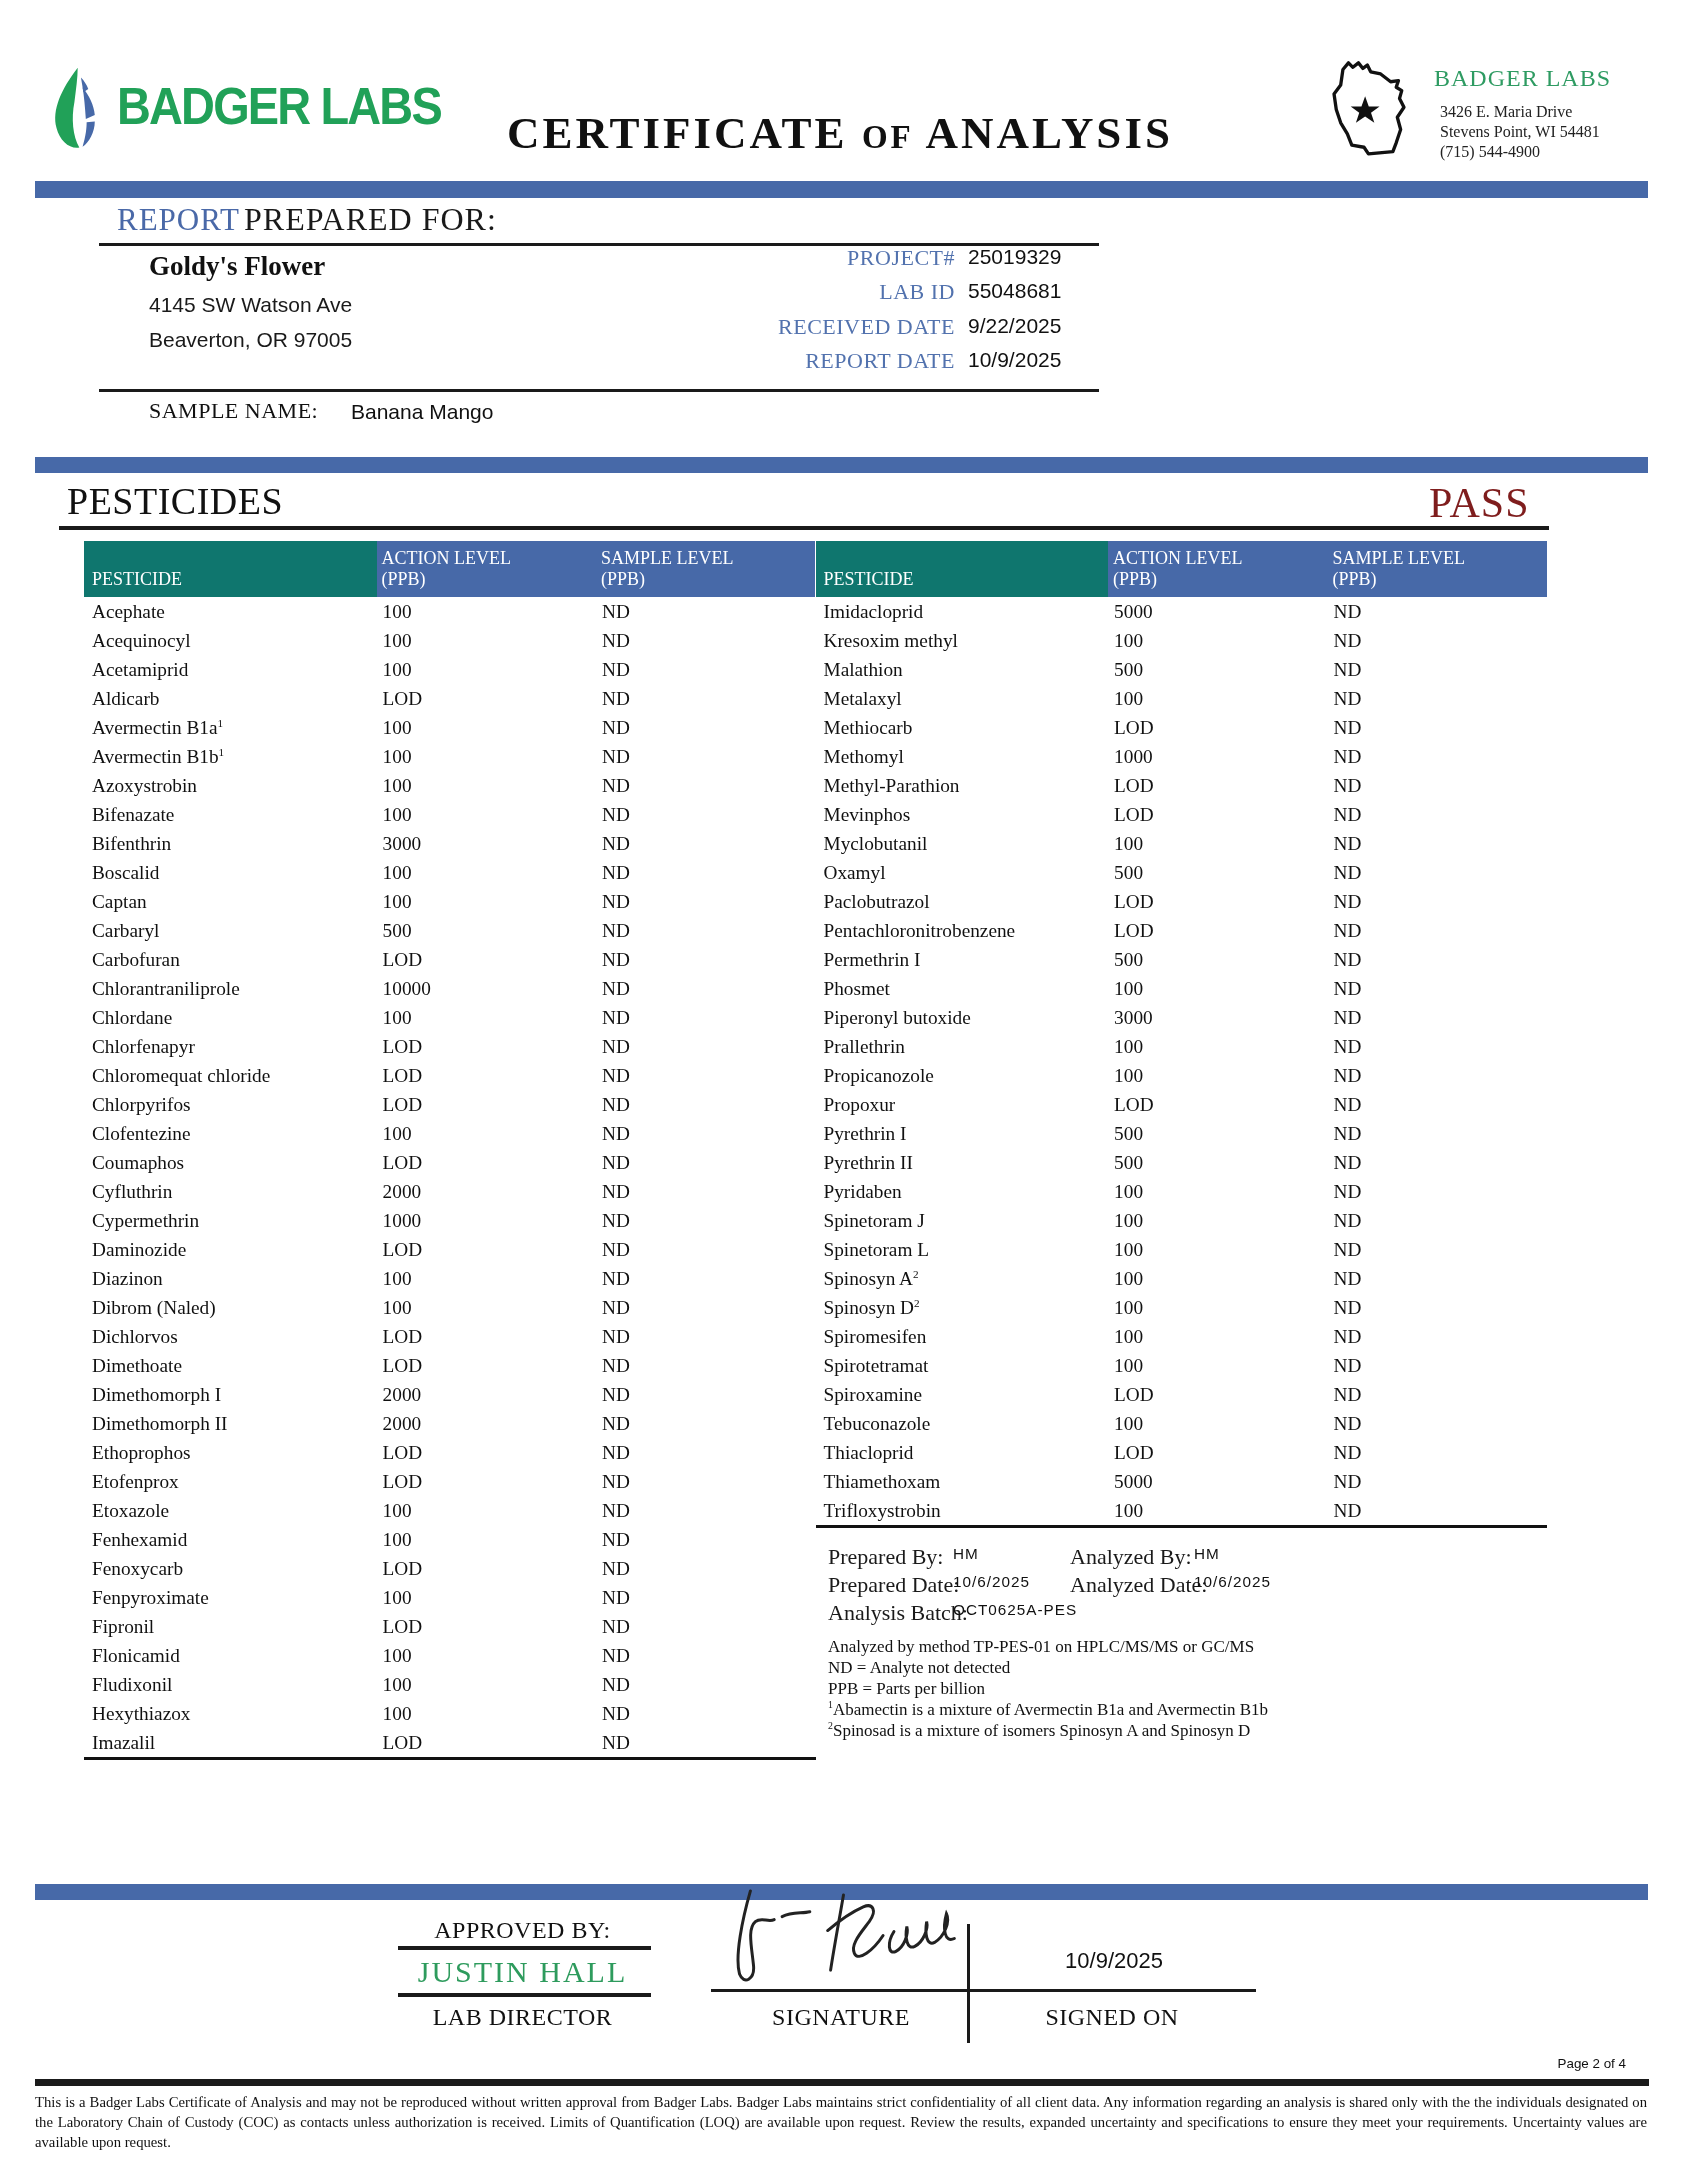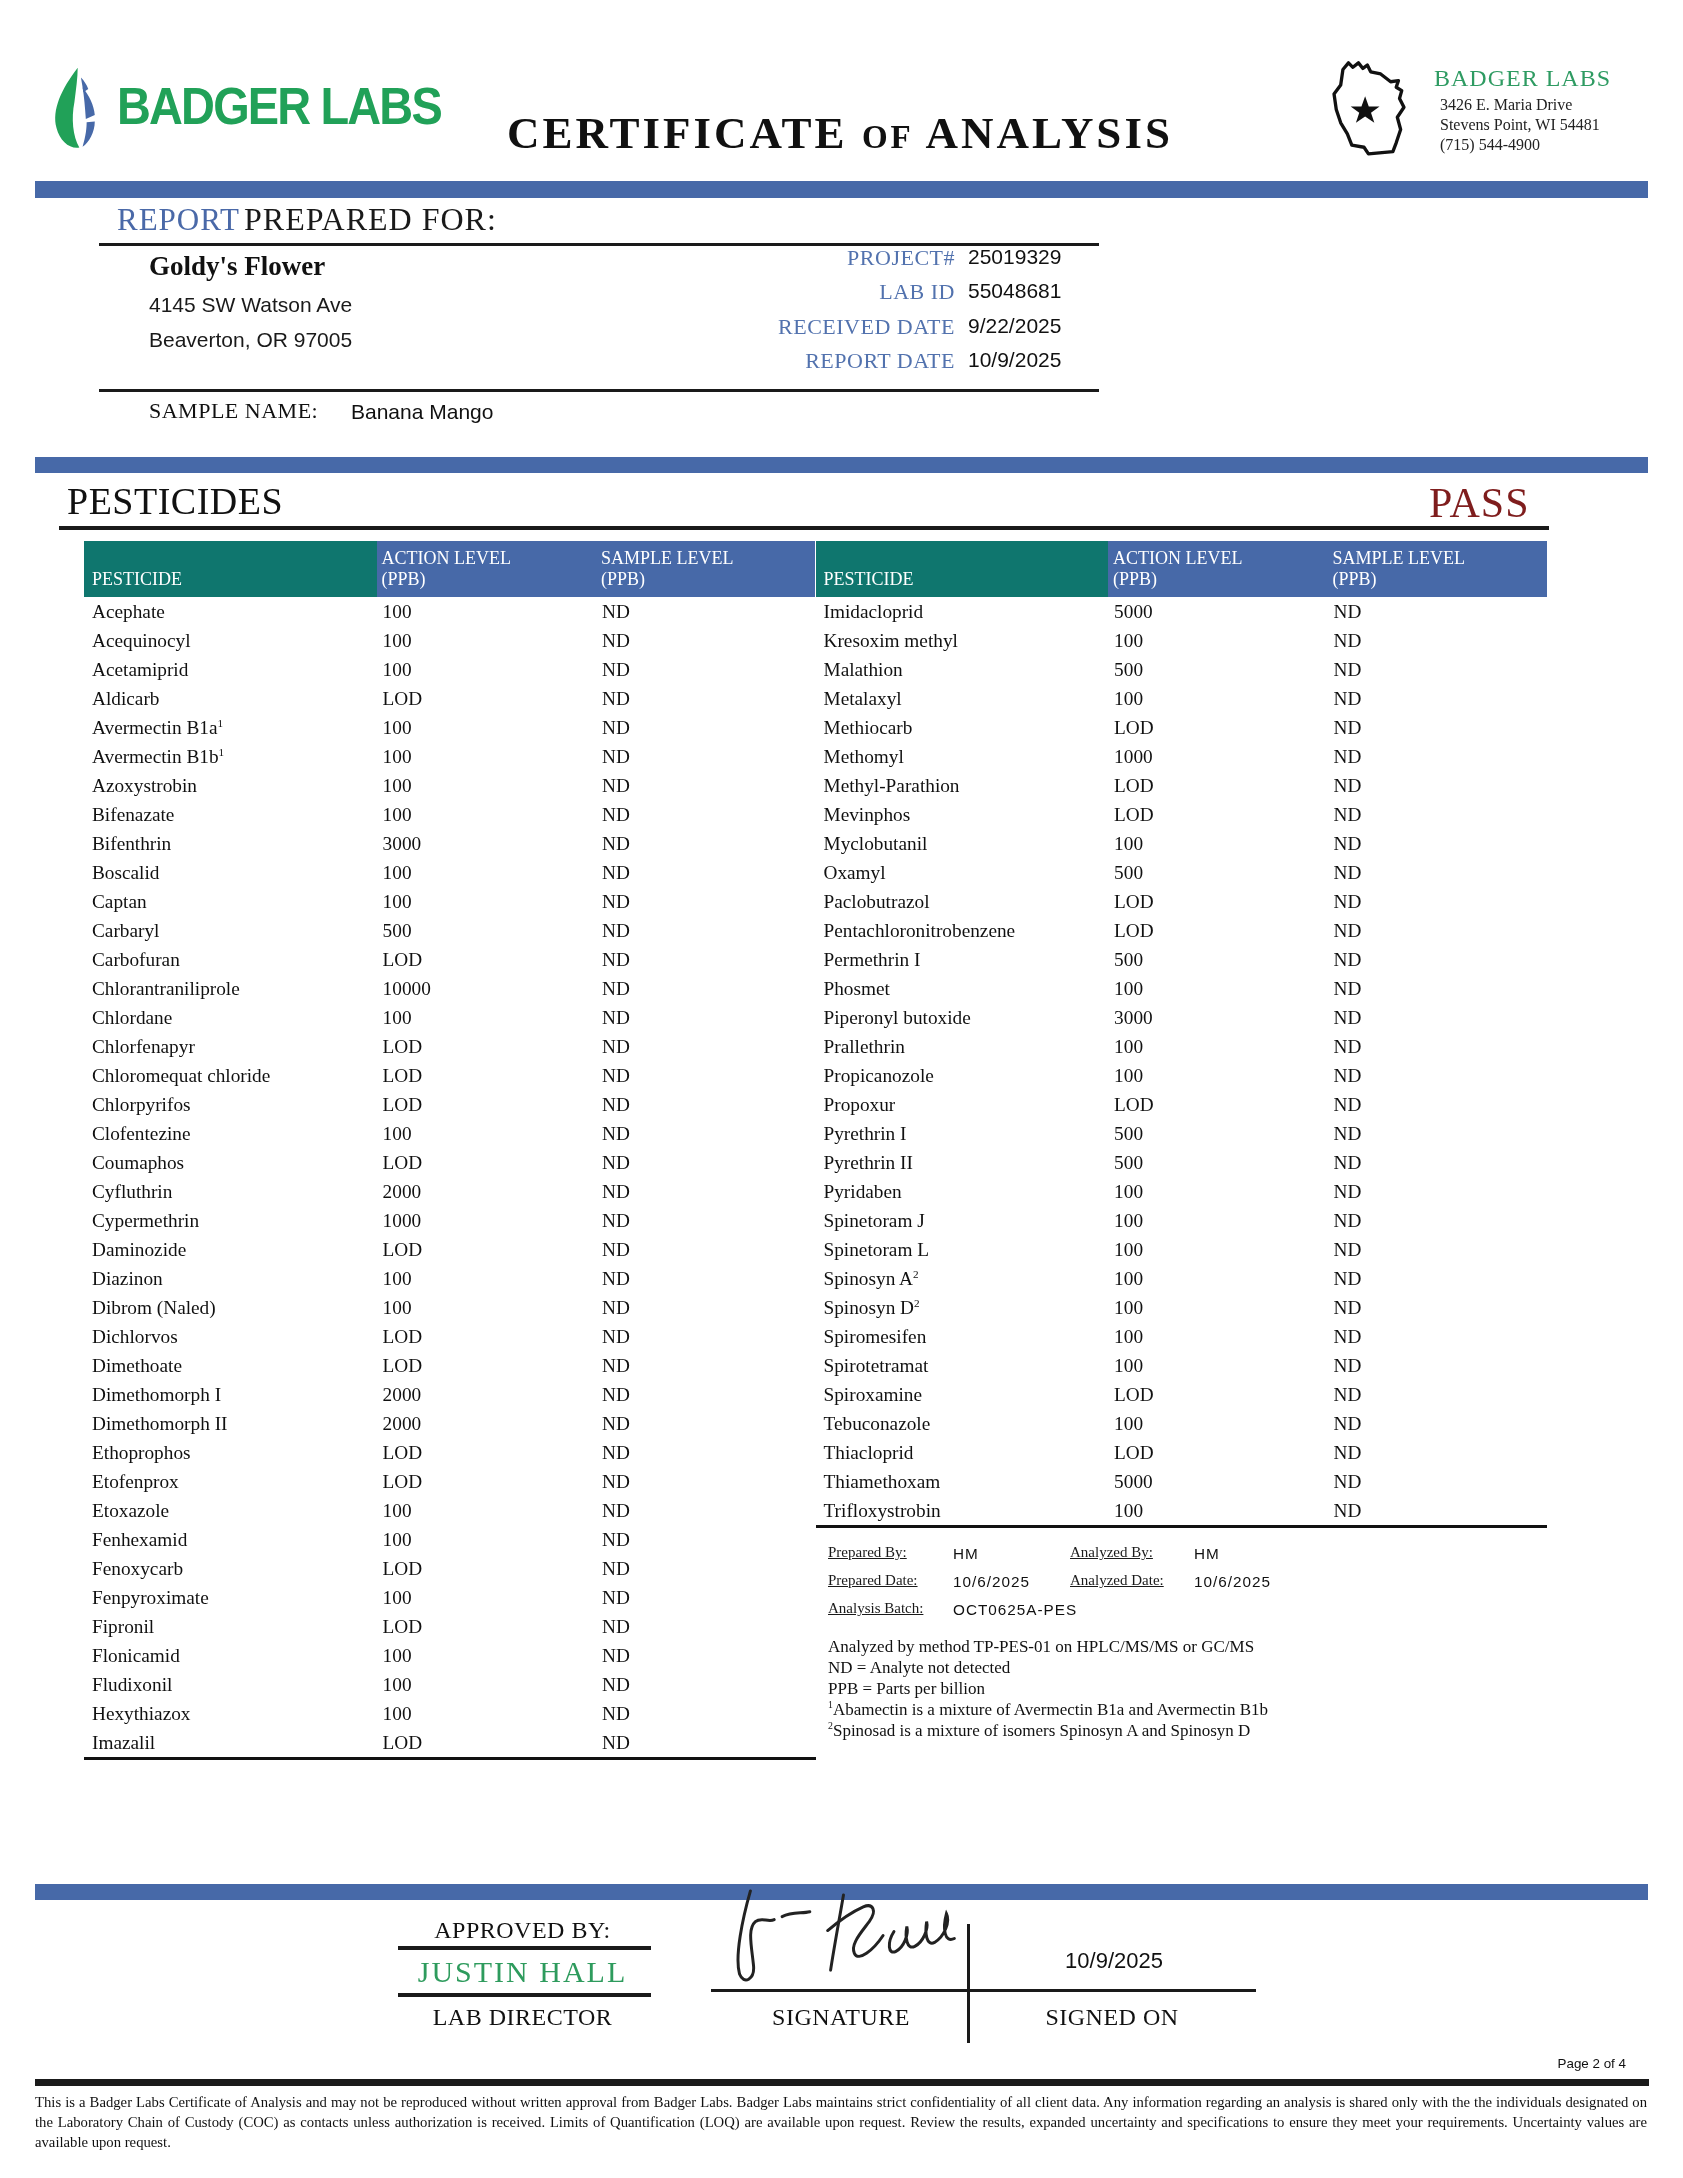--- a/index.html
+++ b/index.html
@@ -41,21 +41,21 @@
           padding:0 0 7px 5px;font-size:18px;line-height:21px;box-sizing:border-box;}
   .tbody{border-bottom:3px solid #111;}
   .trow{display:flex;height:29px;align-items:center;font-size:19.3px;}
   .c-name{width:40%;padding-left:8px;box-sizing:border-box;}
   .c-act{width:30%;padding-left:6px;box-sizing:border-box;}
   .c-smp{width:30%;padding-left:6px;box-sizing:border-box;}
 
   
   .an-block{position:absolute;left:828px;top:1544px;width:708px;}
   .an-row{height:28px;position:relative;}
-  .an-label{position:absolute;font-size:15px;color:#1a1a1a;text-decoration:underline;}
+  .an-label{position:absolute;font-size:22px;color:#1a1a1a;}
   .an-value{position:absolute;font-family:"Liberation Sans",sans-serif;font-size:15.3px;letter-spacing:1px;top:1px;}
   .an-notes{margin-top:8px;font-size:17px;line-height:21px;}
 
   
   .app-label{font-size:24px;letter-spacing:0.5px;text-align:center;}
   .approver{color:#2e9b5d;font-size:30px;letter-spacing:2px;text-align:center;}
   .sig-date{font-family:"Liberation Sans",sans-serif;font-size:22px;text-align:center;}
 
   
   .page-num{font-family:"Liberation Sans",sans-serif;font-size:13.4px;}
@@ -79,21 +79,21 @@
     <span class="of">OF</span>
     <span>ANALYSIS</span>
   </div>
 
   <svg class="abs" style="left:1317px;top:54px;" width="114" height="111" viewBox="0 0 100 100">
     <path d="M22,14 L27,8 L31,12 L36,8 L40,13 L44,10 L47,16 L56,18 L65,25 L72,24 L70,30 L75,33 L73,40 L77,48 L71,57 L74,68 L70,80 L67,88 L45,90 L41,84 L30,82 L26,72 L20,62 L16,50 L14,36 L20,28 Z" fill="#ffffff" stroke="#111" stroke-width="3" stroke-linejoin="round"></path>
     <polygon points="42,38 45.3,47.2 55,47.2 47.3,52.9 50.3,62 42,56.4 33.7,62 36.7,52.9 29,47.2 38.7,47.2" fill="#111"></polygon>
   </svg>
   <div class="abs" style="left:1434px;top:65px;">
     <div class="lab-name">BADGER LABS</div>
-    <div class="lab-addr" style="margin-top:3px;padding-left:6px;">
+    <div class="lab-addr" style="margin-top:10px;padding-left:6px;">
       <div>3426 E. Maria Drive</div>
       <div>Stevens Point, WI 54481</div>
       <div>(715) 544-4900</div>
     </div>
   </div>
 
   <div class="bar-blue" style="top:181px;height:17px;"></div>
 
   <div class="abs" style="left:117px;top:201px;">
     <span class="report-word">REPORT</span>

